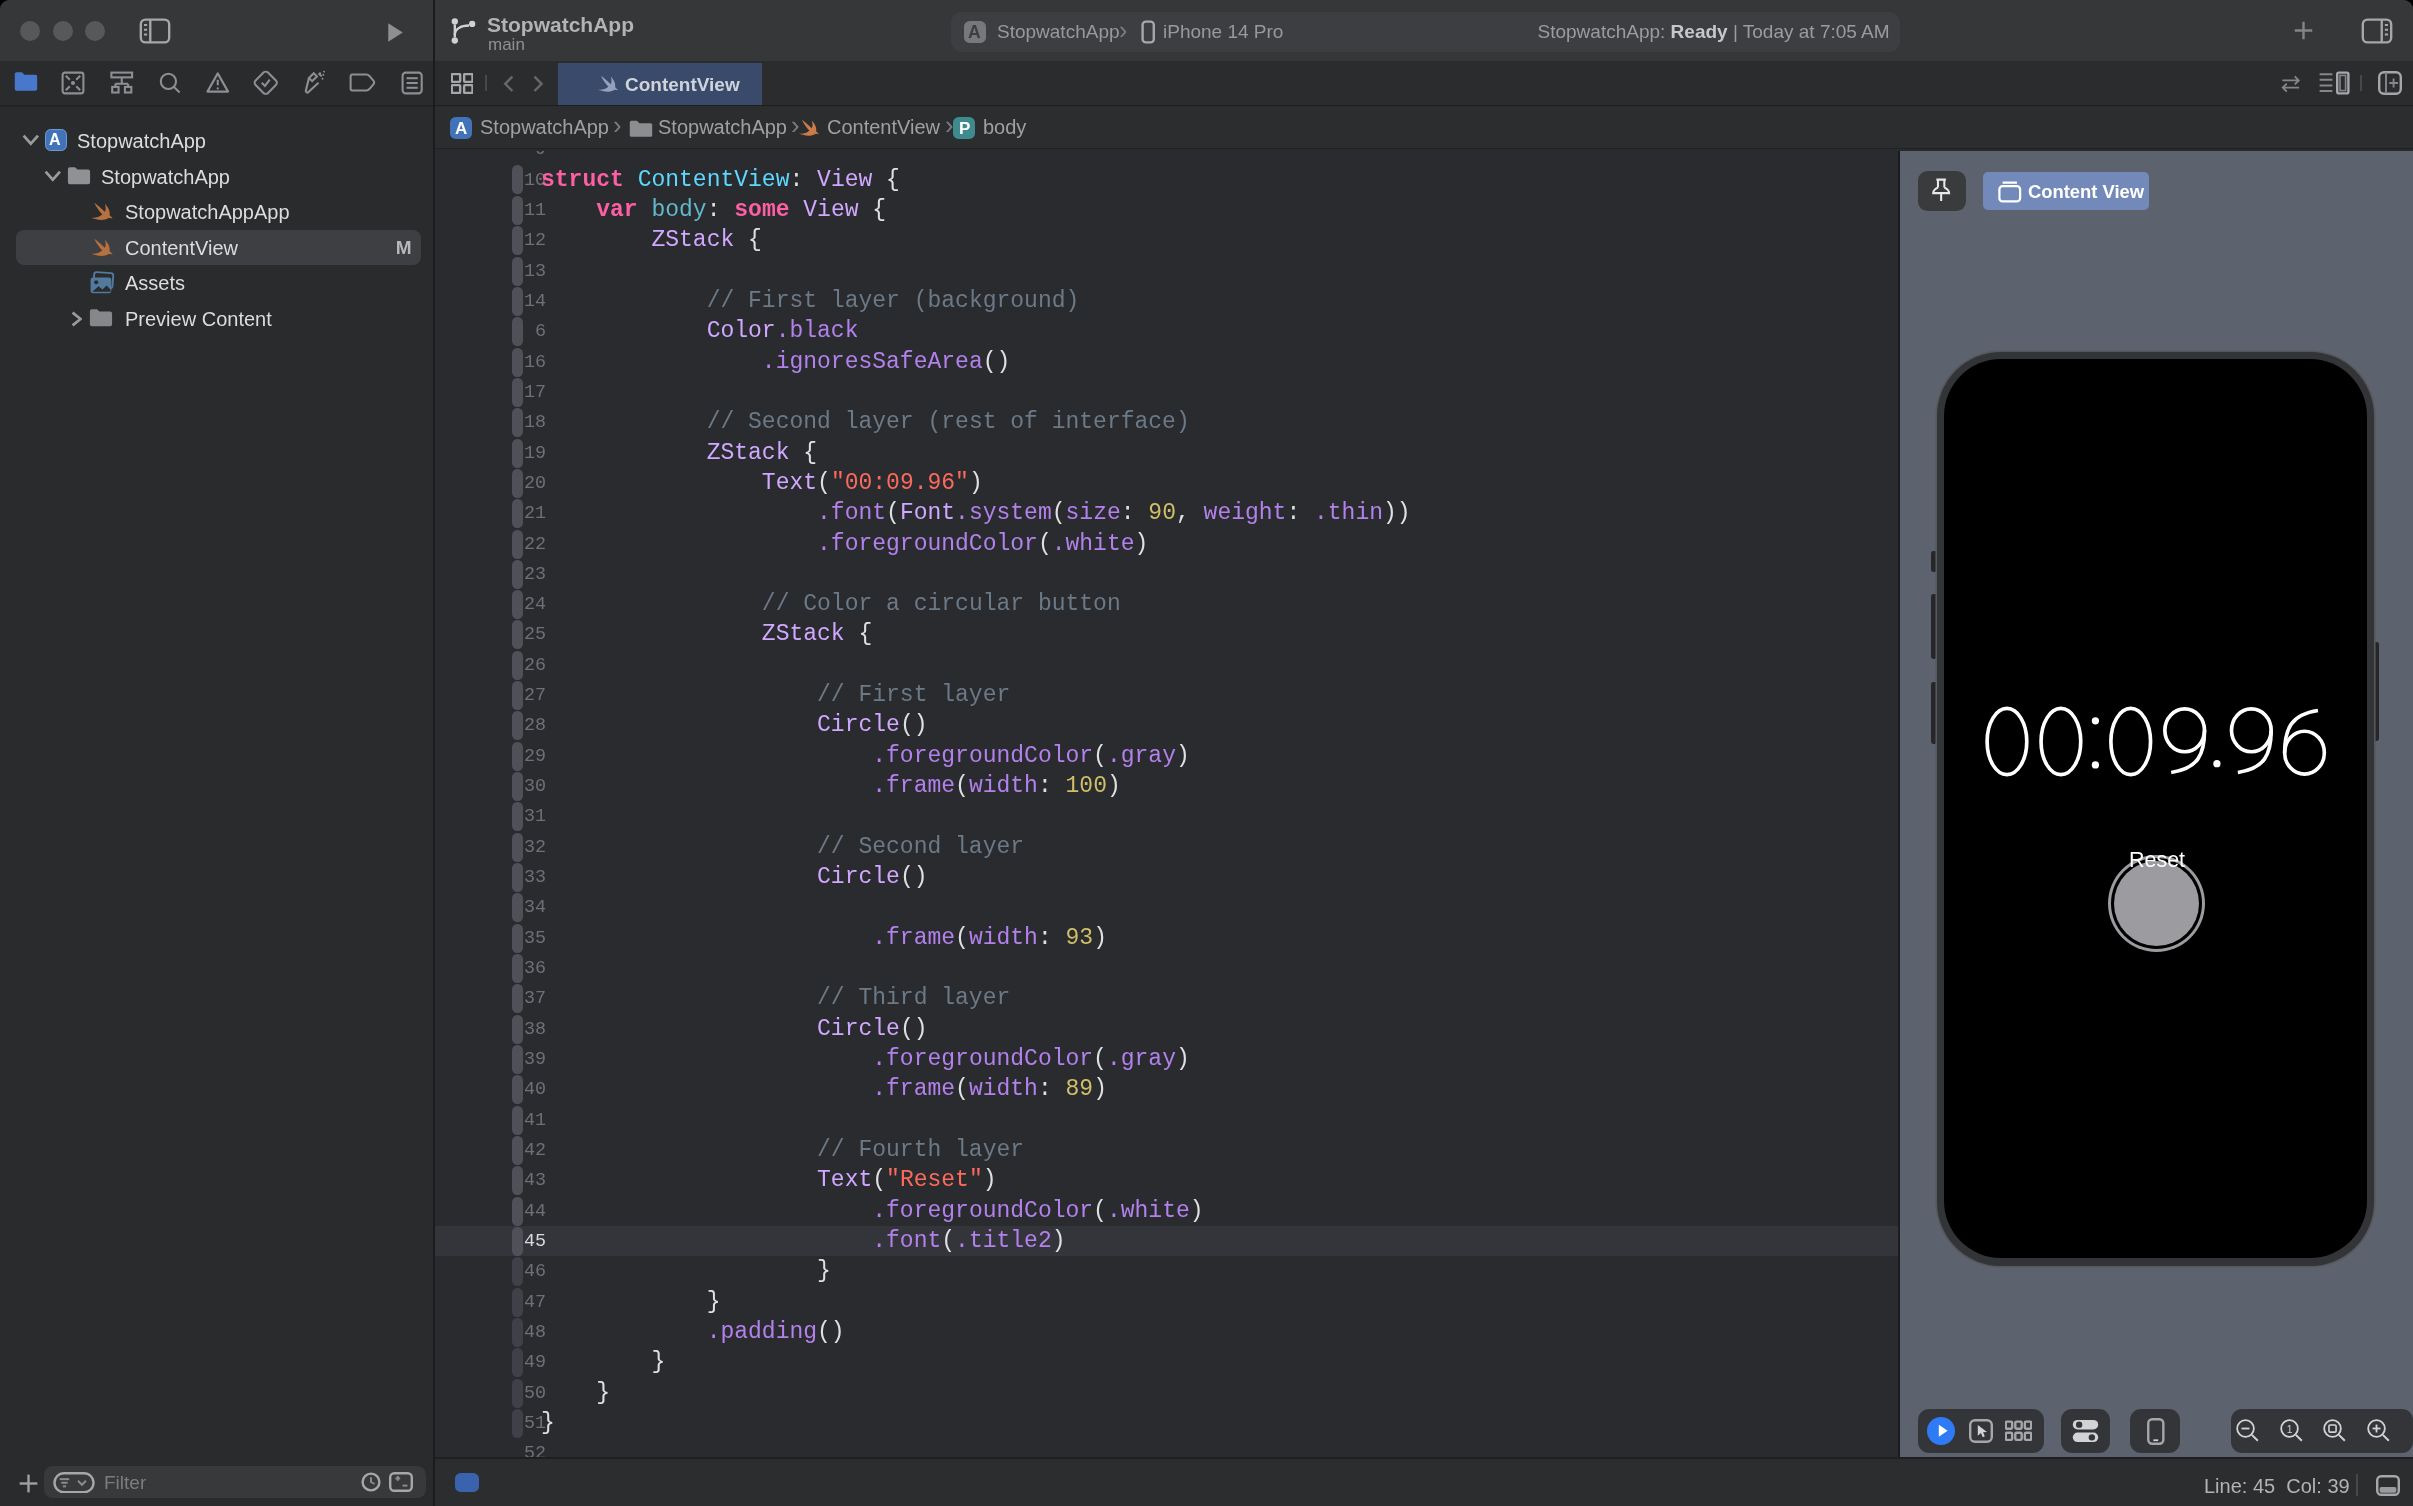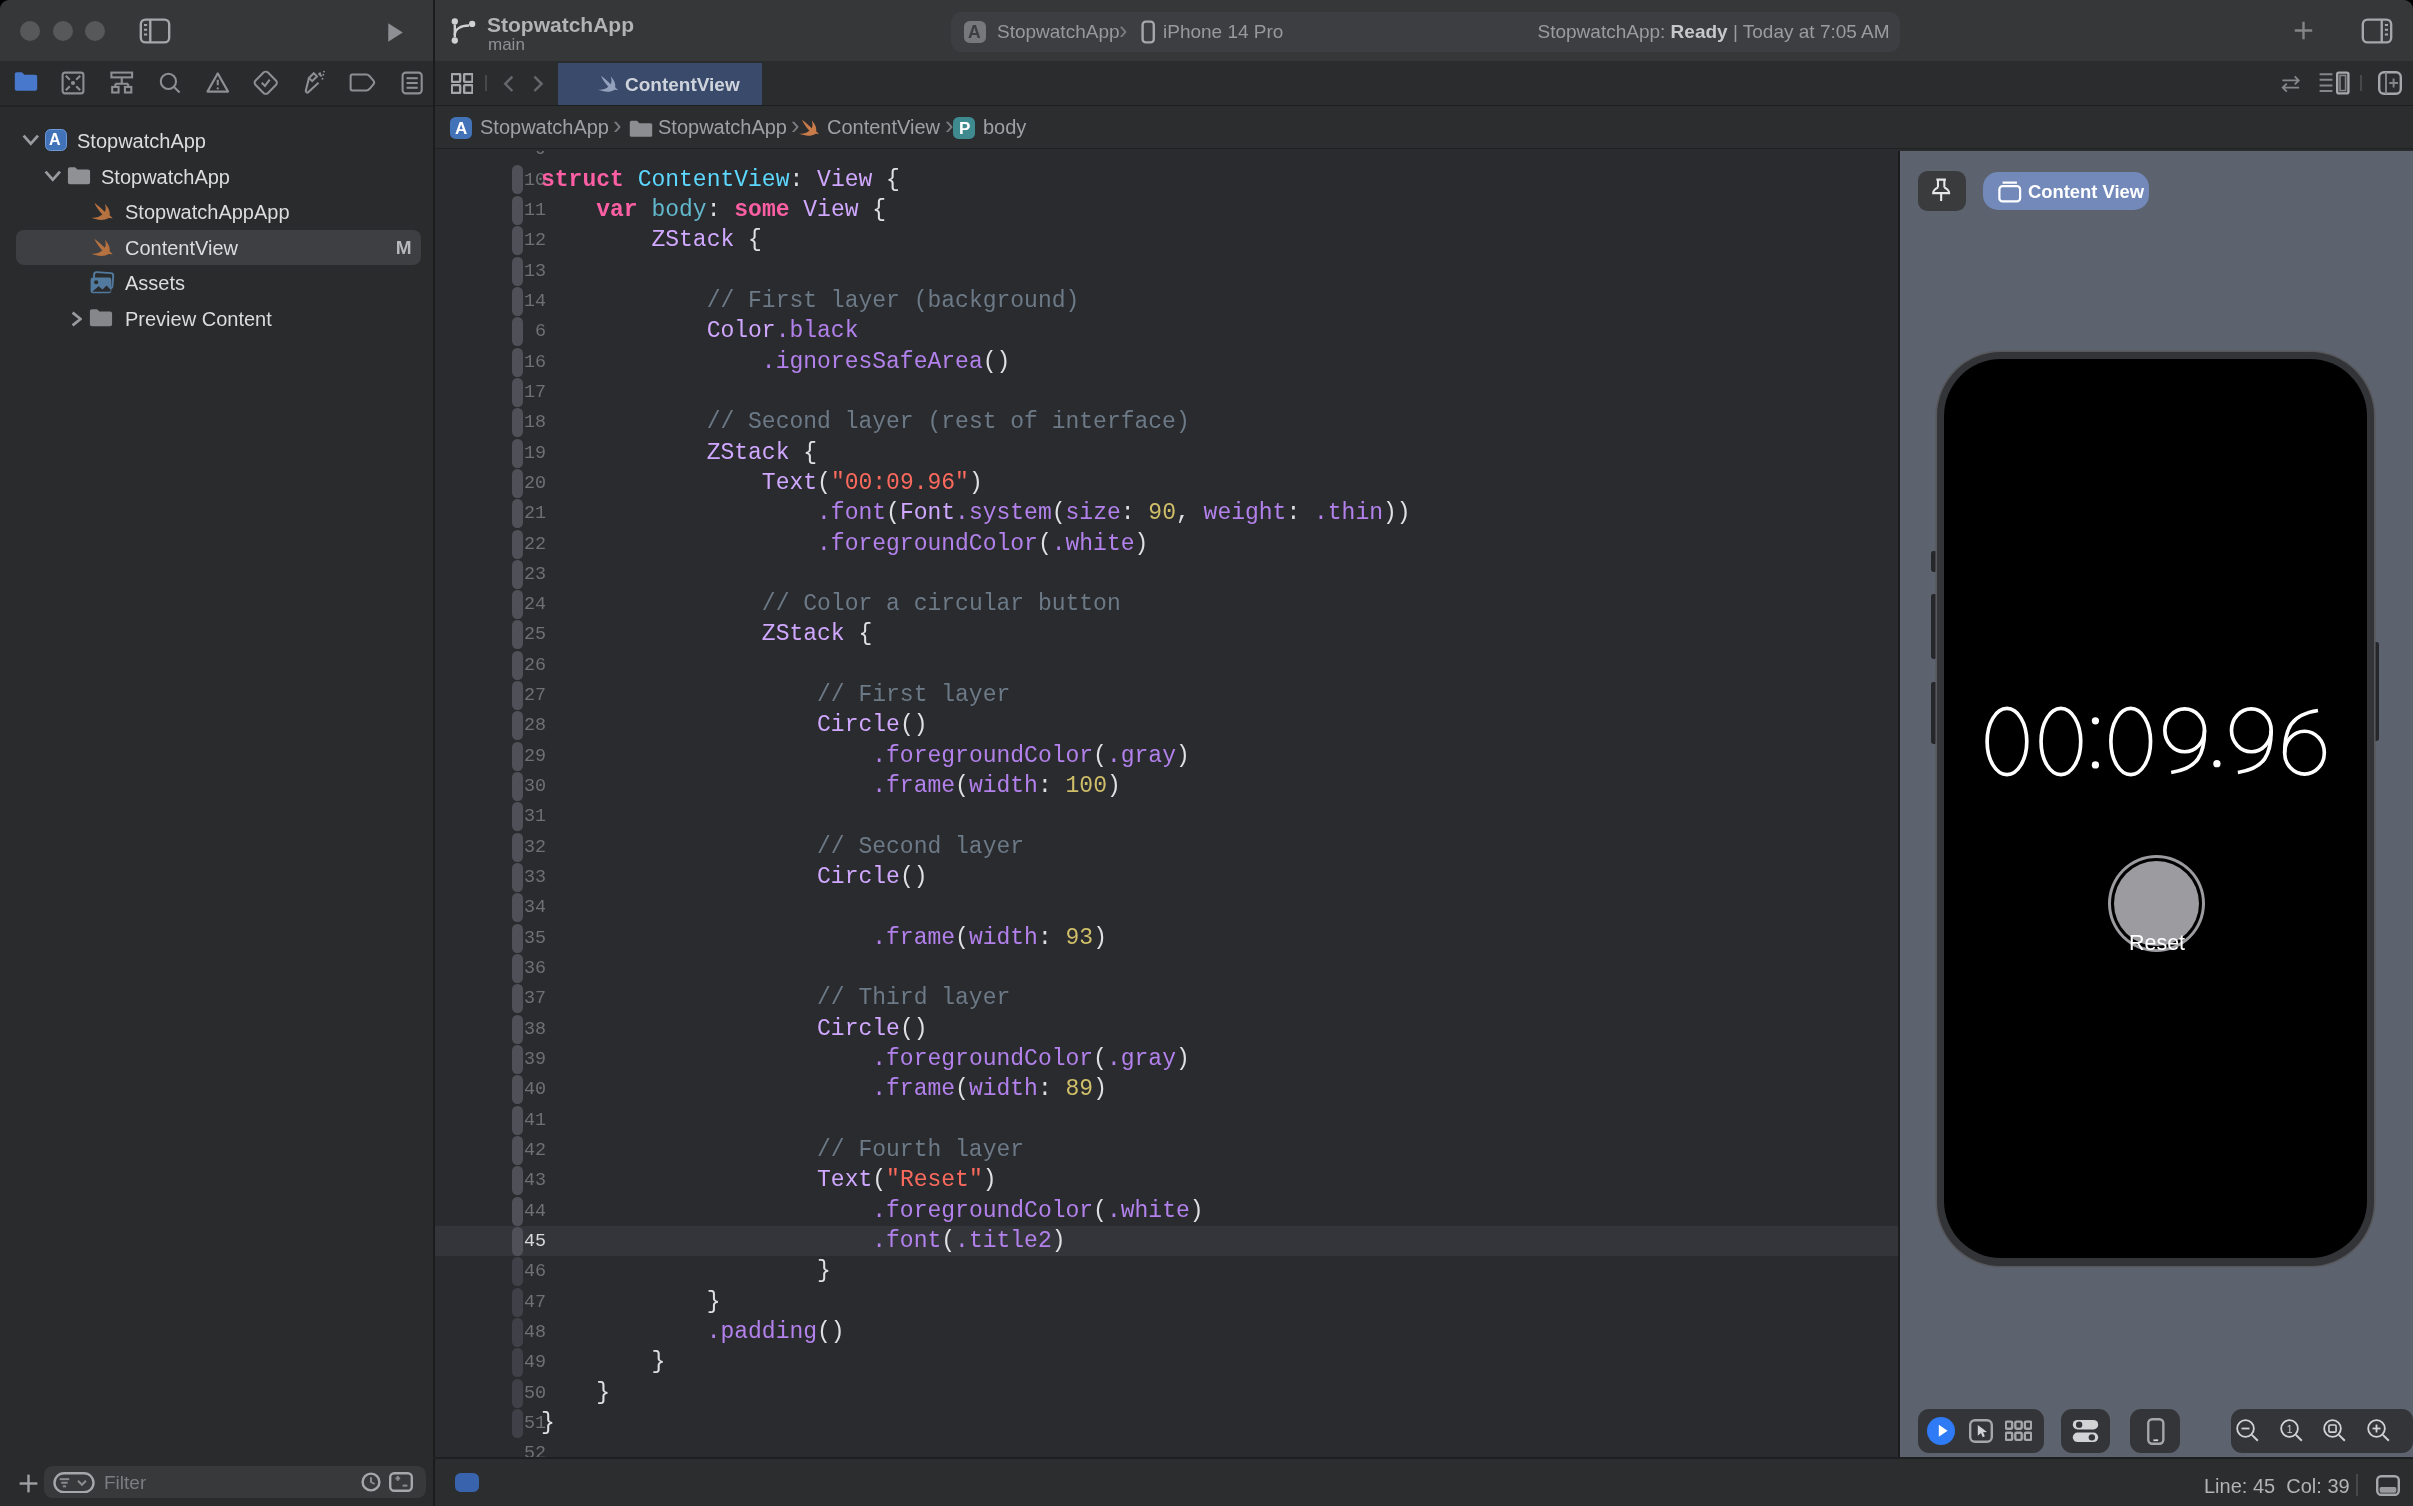--- a/index.html
+++ b/index.html
@@ -516,21 +516,21 @@
       </div>
   </div>
 
   <div id="canvas">
 
     <div class="abs" style="left:17.6px;top:20px;width:48px;height:40px;border-radius:9.6px;background:#3a3b3d"></div>
     <svg class="abs" style="left:30px;top:27px" width="22.3" height="25.5" viewBox="0 0 28 32">
       <path d="M8 2 L20 2 M10 2 L10 12 M18 2 L18 12 M10 12 C5 14 4 18 4 19 L24 19 C24 18 23 14 18 12 M14 19 L14 29" fill="none" stroke="#e8e8e9" stroke-width="2.6"></path>
     </svg>
 
-    <div class="abs" style="left:83px;top:21px;width:166px;height:38px;border-radius:15px;background:#7289ba">
+    <div class="abs" style="left:83px;top:21px;width:166px;height:38px;border-radius:5px;background:#7289ba">
       <svg class="abs" style="left:14.4px;top:7.2px" width="25.5" height="24" viewBox="0 0 32 30">
         <rect x="3" y="9" width="26" height="19" rx="4" fill="none" stroke="#fff" stroke-width="2.8"></rect>
         <line x1="7" y1="4.5" x2="25" y2="4.5" stroke="#fff" stroke-width="2.8"></line>
         <line x1="5" y1="9" x2="27" y2="9" stroke="#fff" stroke-width="0"></line>
       </svg>
       <div class="abs" style="left:45px;top:8.8px;font-size:18.4px;font-weight:bold;color:#fff;white-space:nowrap">Content View</div>
     </div>
 
     <div class="abs" style="left:31px;top:400px;width:6.4px;height:21px;background:#26272a;border-radius:2.4px"></div>
     <div class="abs" style="left:31px;top:443px;width:6.4px;height:65px;background:#26272a;border-radius:2.4px"></div>
@@ -550,21 +550,21 @@
         <circle cx="293.6" cy="74" r="4.6" fill="#fff"></circle>
         <ellipse cx="337" cy="31.9" rx="25" ry="27" fill="none" stroke="#fff" stroke-width="4.6"></ellipse>
         <path d="M362 31.9 C 362 62 354 80 320 85" fill="none" stroke="#fff" stroke-width="4.6"></path>
         <ellipse cx="404" cy="60.1" rx="25" ry="27" fill="none" stroke="#fff" stroke-width="4.6"></ellipse>
         <path d="M379 60.1 C 379 30 387 12 421 7" fill="none" stroke="#fff" stroke-width="4.6"></path>
       </svg>
 
     <div class="abs" style="left:208px;top:704px;width:97px;height:97px;border-radius:50%;background:#9b9ba0"></div>
     <div class="abs" style="left:211px;top:707px;width:91px;height:91px;border-radius:50%;background:#000"></div>
     <div class="abs" style="left:214px;top:710px;width:85px;height:85px;border-radius:50%;background:#9b9ba0"></div>
-    <div class="abs" style="left:209px;top:780px;width:96px;text-align:center;font-size:21.5px;color:#fff">Reset</div>
+    <div class="abs" style="left:209px;top:697px;width:96px;text-align:center;font-size:21.5px;color:#fff">Reset</div>
 
     <div class="abs" style="left:18.4px;top:1258px;width:126px;height:44px;border-radius:11.2px;background:#343539"></div>
     <div class="abs" style="left:27px;top:1266px;width:28px;height:28px;border-radius:50%;background:#2f7bf6"></div>
     <svg class="abs" style="left:38px;top:1273px" width="10.4" height="13.6" viewBox="0 0 13 17">
         <path d="M1 1 L12 8.5 L1 16 Z" fill="#fff"></path>
       </svg>
     <svg class="abs" style="left:69px;top:1268px" width="24" height="24" viewBox="0 0 30 30">
       <rect x="1.5" y="1.5" width="27" height="27" rx="6" class="icostroke" stroke-width="2.3" stroke="#d2d3d5"></rect>
       <path d="M11 7.5 L11 21 L15 17.5 L17.2 22.7 L19.8 21.5 L17.6 16.6 L22.5 16.2 Z" fill="#d2d3d5"></path>
     </svg>

